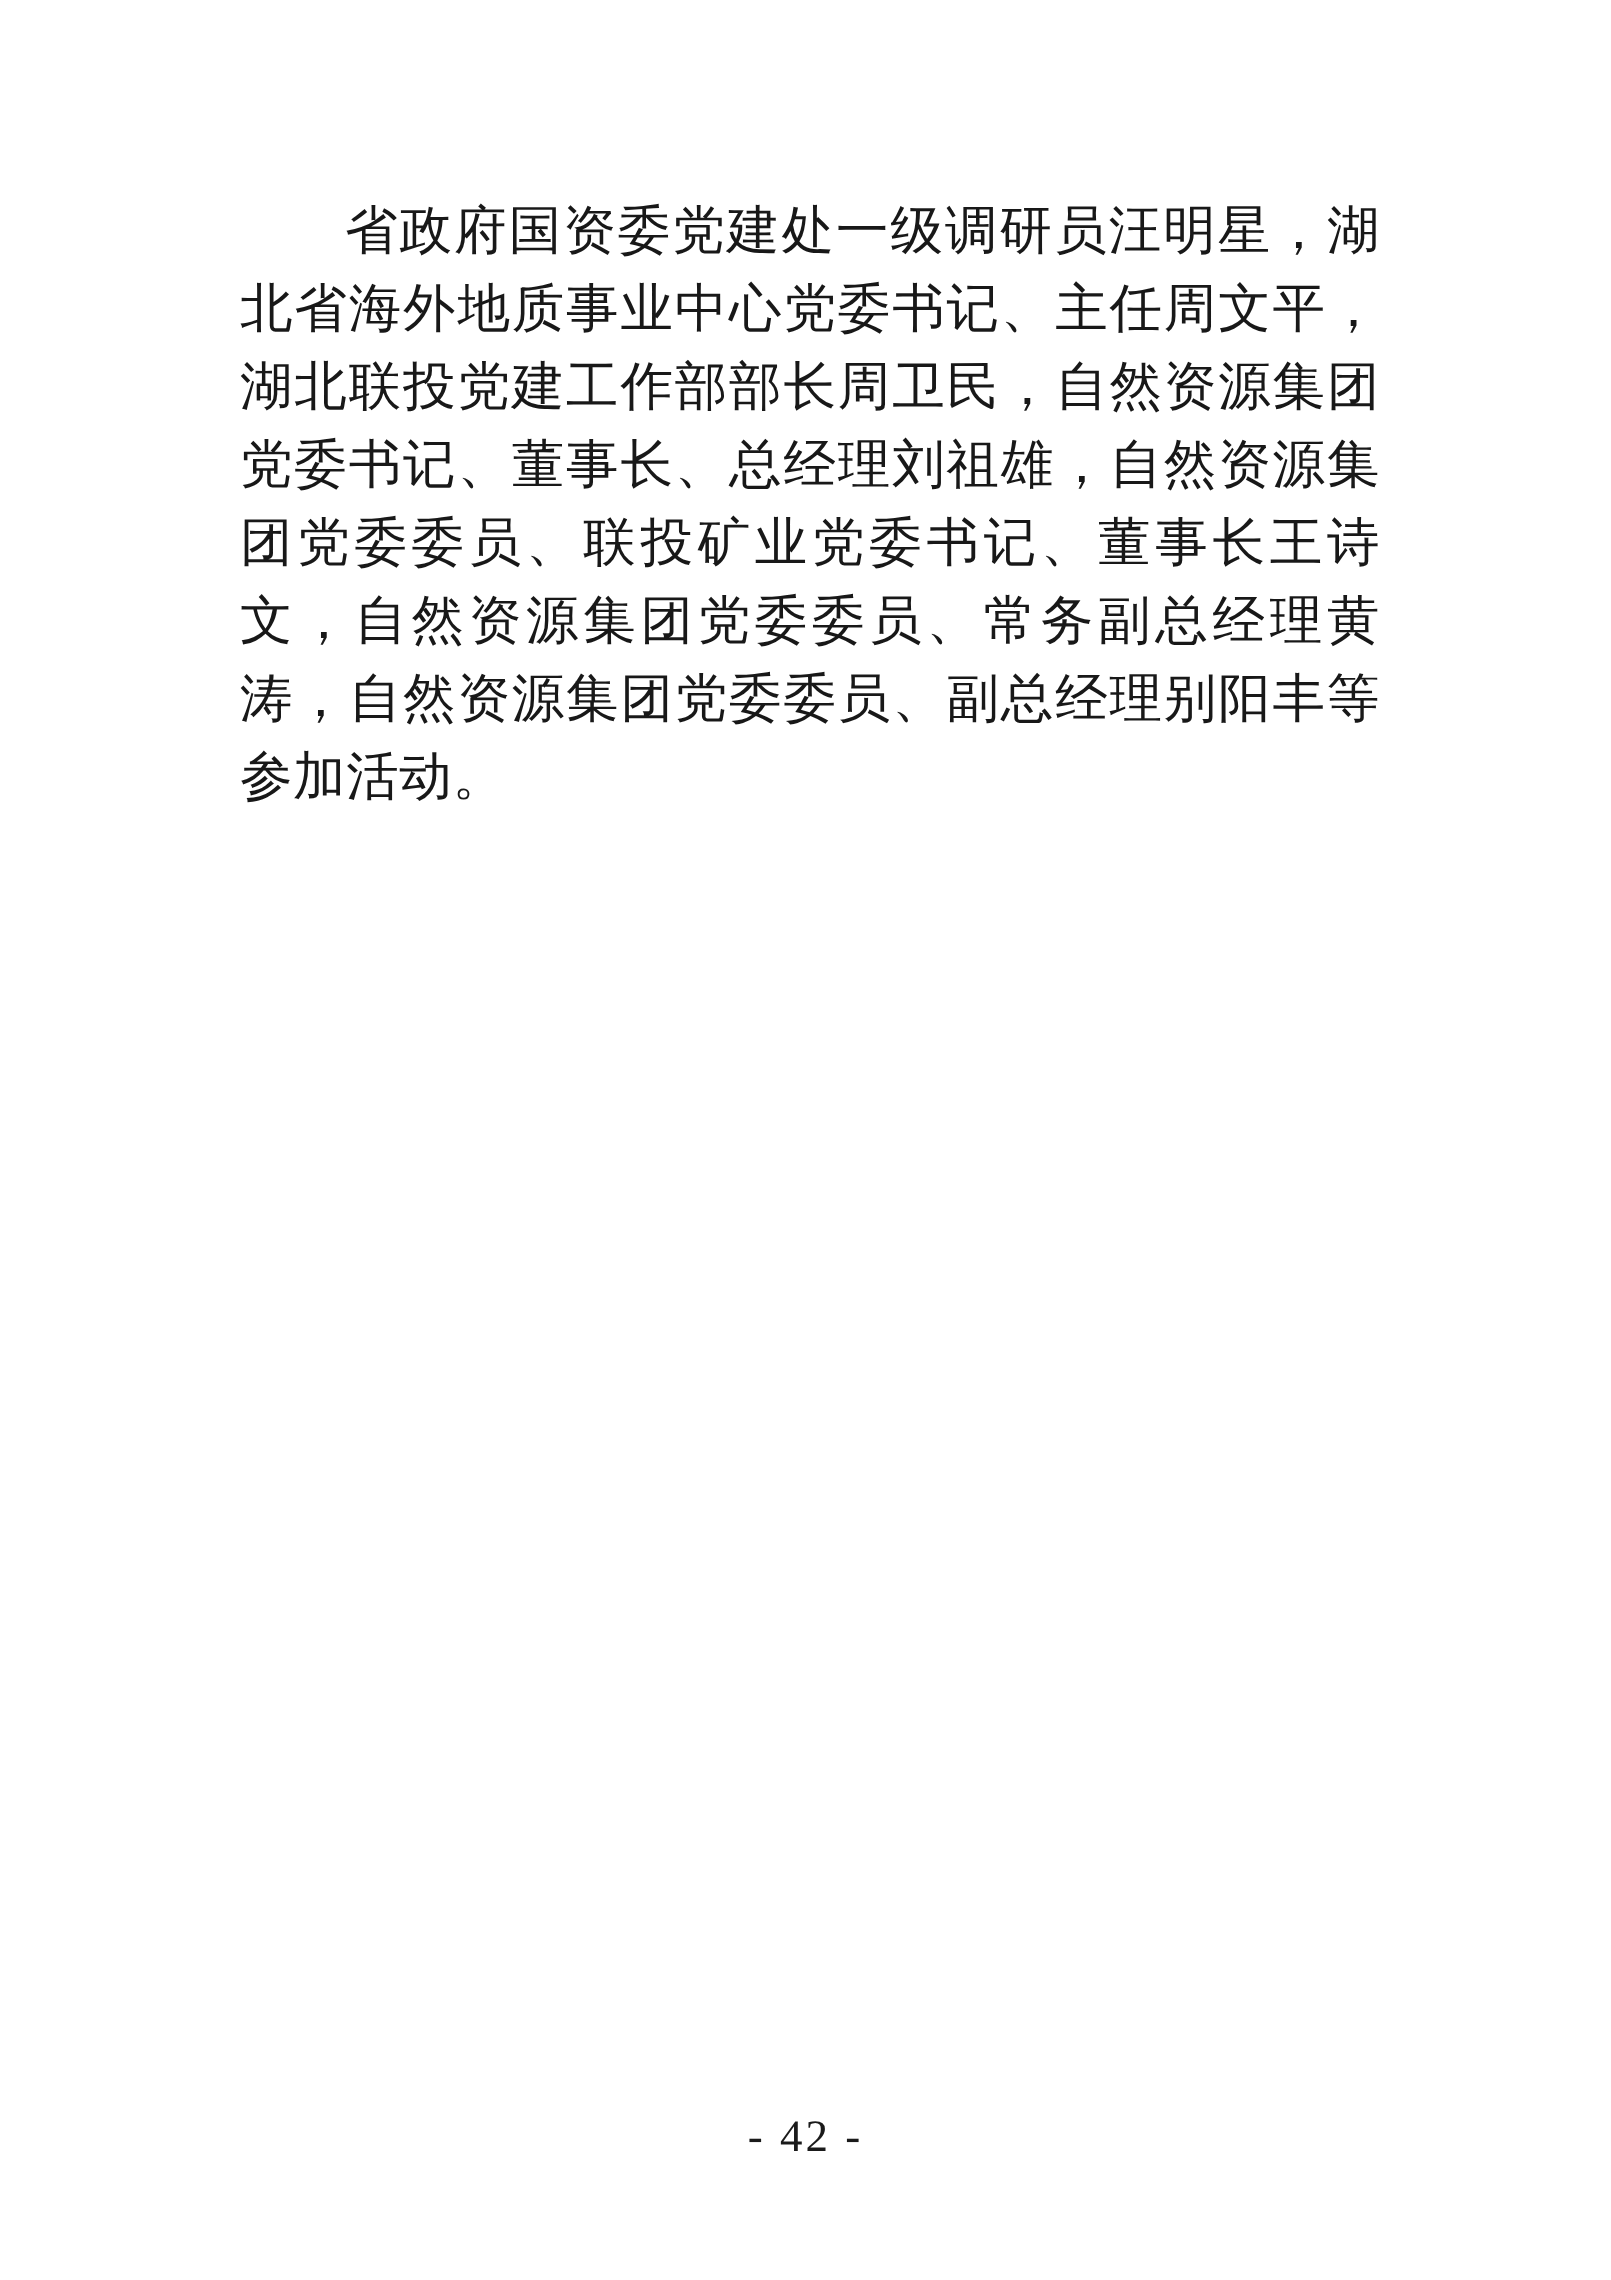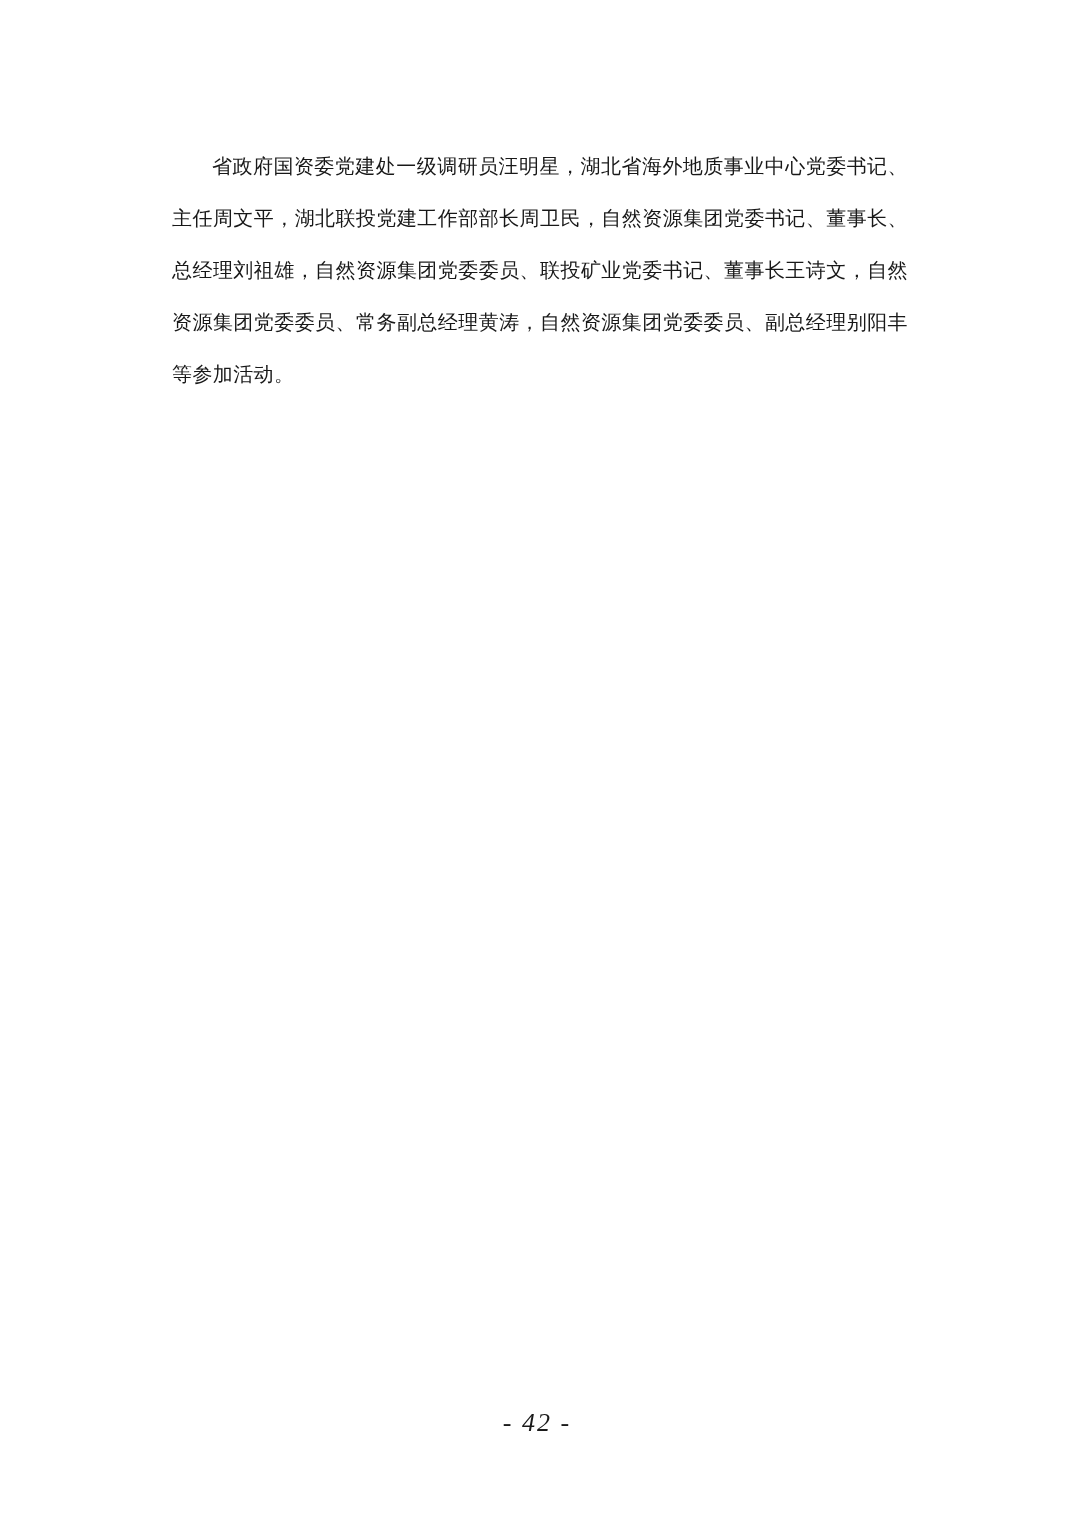--- a/index.html
+++ b/index.html
@@ -20,41 +20,40 @@
     overflow: hidden;
     box-sizing: border-box;
   }
   .content-area {
     position: absolute;
     left: 160px;
     top: 128px;
     width: 760px;
   }
   .body-paragraph {
-    font-size: 20px;
+    font-size: 35px;
     line-height: 52px;
     text-align: justify;
     text-justify: inter-ideograph;
     text-indent: 2em;
     letter-spacing: 0.4px;
     color: #181818;
-    margin: 12px;
+    margin: 0;
     font-family: "Liberation Serif", "DejaVu Serif", serif;
   }
   .page-number {
     position: absolute;
     left: 0;
     right: 0;
     top: 1408px;
     text-align: center;
-    font-size: 26px;
+    font-size: 30px;
     letter-spacing: 2px;
     color: #1a1a1a;
     font-family: "Liberation Serif", "DejaVu Serif", serif;
-    font-style: italic;
   }
 </style>
 </head>
 <body>
 
 <div class="page">
 
   <div class="content-area">
     <p class="body-paragraph">省政府国资委党建处一级调研员汪明星，湖北省海外地质事业中心党委书记、主任周文平，湖北联投党建工作部部长周卫民，自然资源集团党委书记、董事长、总经理刘祖雄，自然资源集团党委委员、联投矿业党委书记、董事长王诗文，自然资源集团党委委员、常务副总经理黄涛，自然资源集团党委委员、副总经理别阳丰等参加活动。</p>
   </div>

